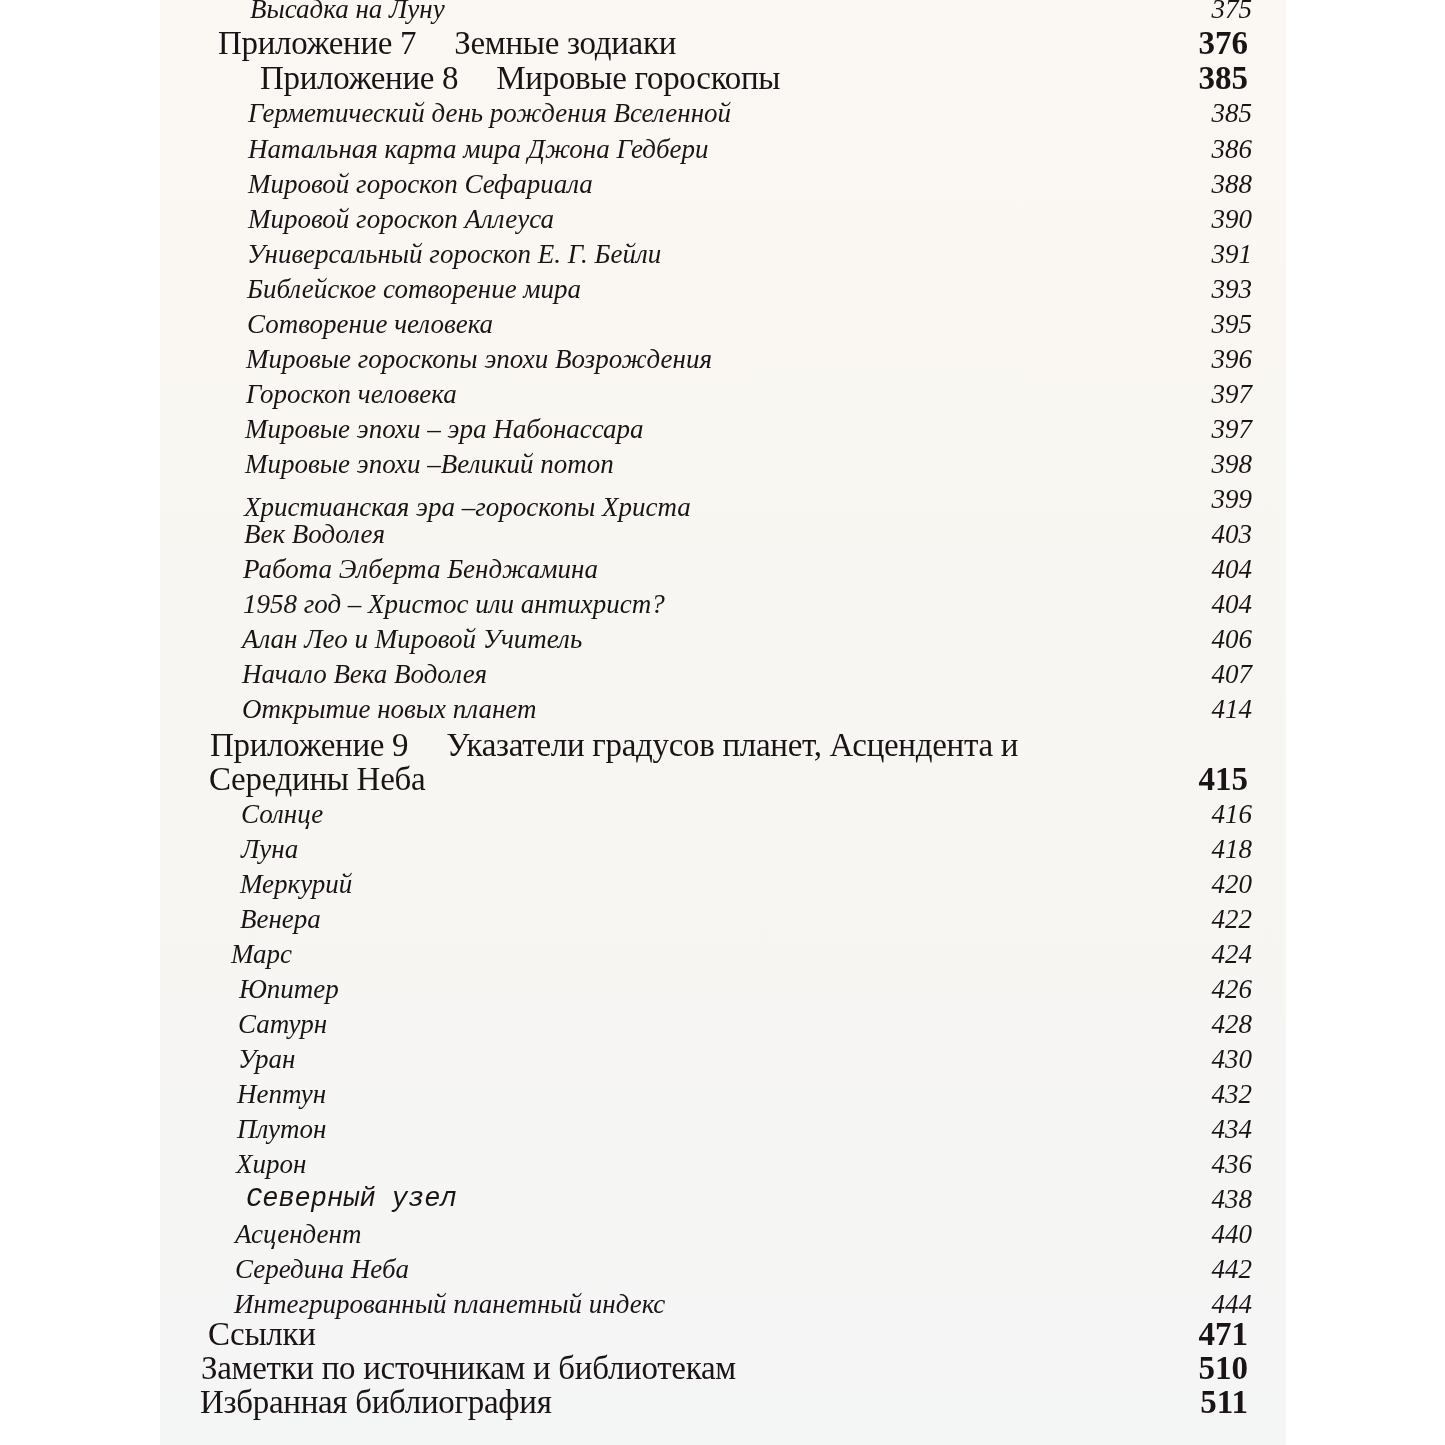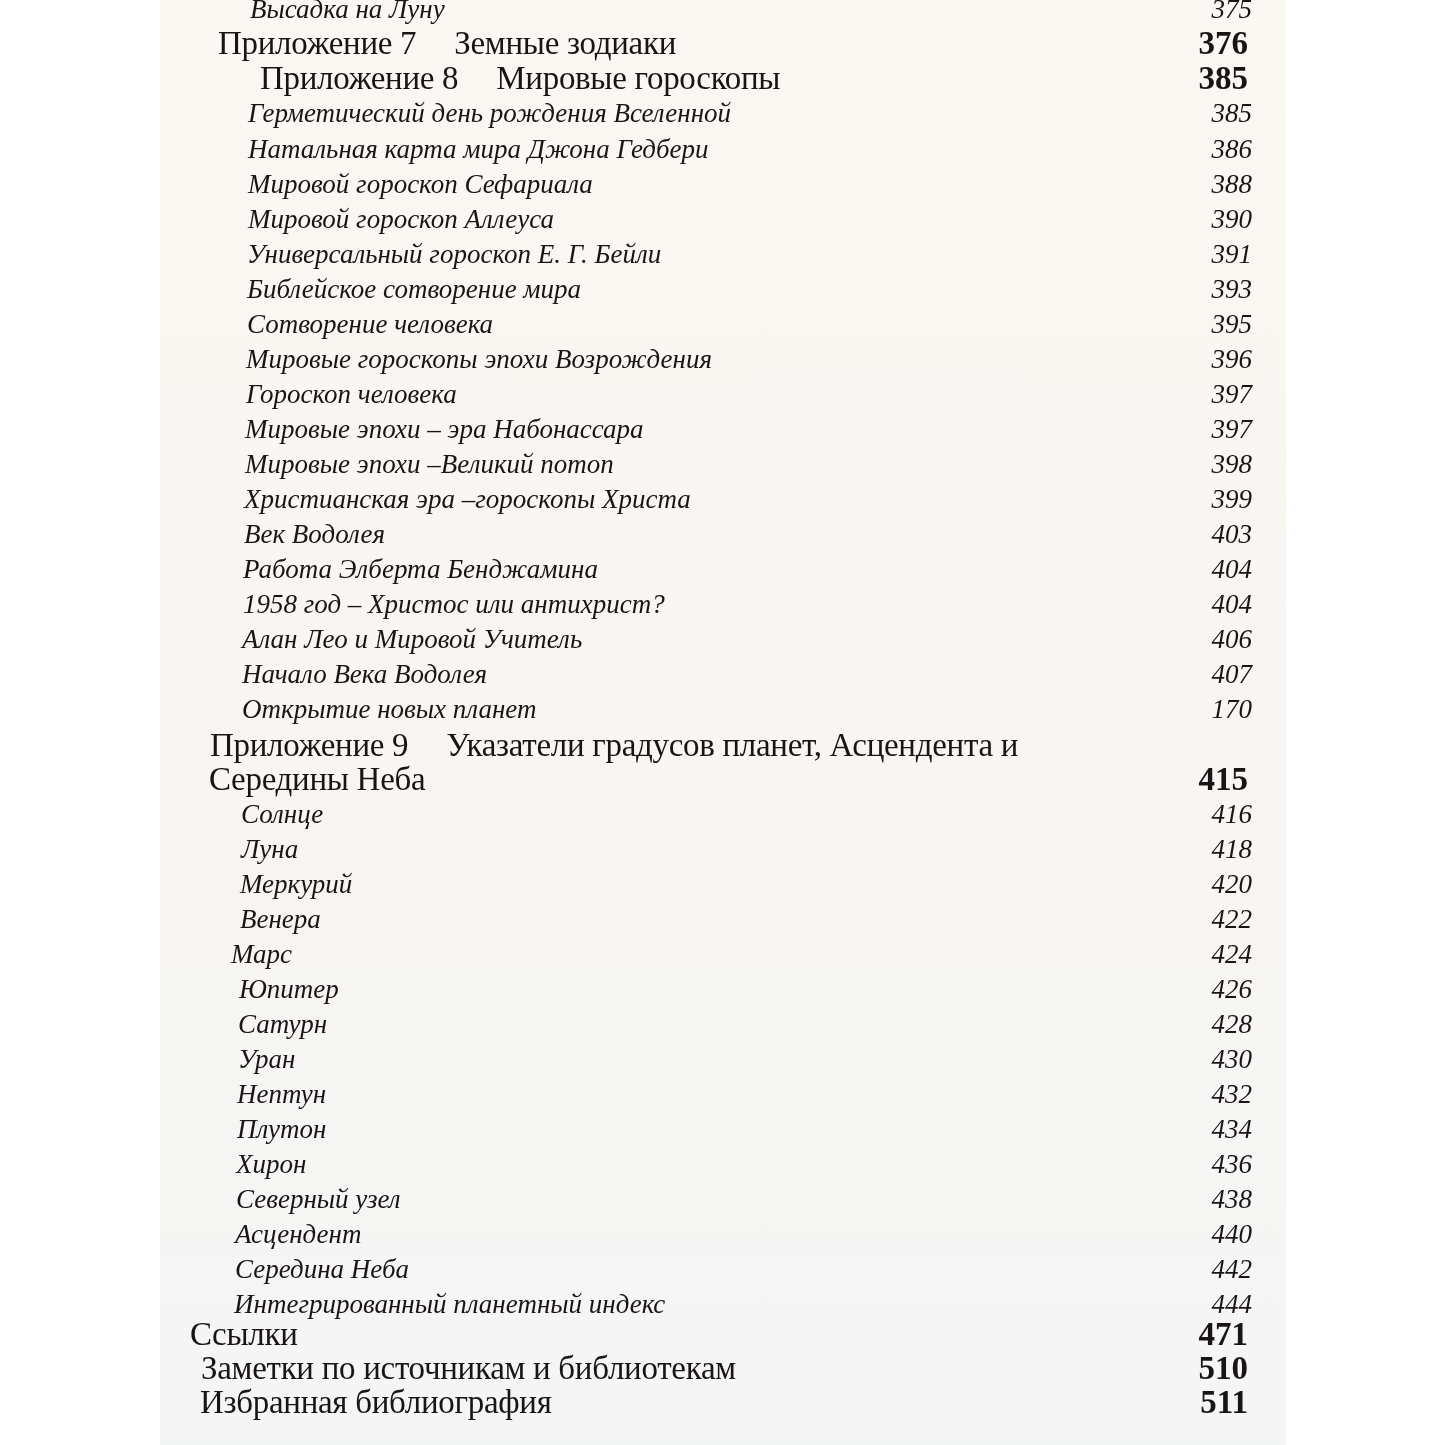--- a/index.html
+++ b/index.html
@@ -74,21 +74,21 @@
     </div>
     <div class="row sub" style="top: 414px;">
       <div class="title" style="left: 85px;"><span>Мировые эпохи – эра Набонассара</span></div>
       <div class="page-num">397</div>
     </div>
     <div class="row sub" style="top: 449px;">
       <div class="title" style="left: 85px;"><span>Мировые эпохи –Великий потоп</span></div>
       <div class="page-num">398</div>
     </div>
     <div class="row sub" style="top: 484px;">
-      <div class="title" style="left: 84px;"><span>Христианская эра –гороскопы Христа</span></div>
+      <div class="title" style="left: 84px; margin-top: 8px;"><span>Христианская эра –гороскопы Христа</span></div>
       <div class="page-num">399</div>
     </div>
     <div class="row sub" style="top: 519px;">
       <div class="title" style="left: 84px;"><span>Век Водолея</span></div>
       <div class="page-num">403</div>
     </div>
     <div class="row sub" style="top: 554px;">
       <div class="title" style="left: 83px;"><span>Работа Элберта Бенджамина</span></div>
       <div class="page-num">404</div>
     </div>
@@ -99,21 +99,21 @@
     <div class="row sub" style="top: 624px;">
       <div class="title" style="left: 82px;"><span>Алан Лео и Мировой Учитель</span></div>
       <div class="page-num">406</div>
     </div>
     <div class="row sub" style="top: 659px;">
       <div class="title" style="left: 82px;"><span>Начало Века Водолея</span></div>
       <div class="page-num">407</div>
     </div>
     <div class="row sub" style="top: 694px;">
       <div class="title" style="left: 82px;"><span>Открытие новых планет</span></div>
-      <div class="page-num">170</div>
+      <div class="page-num">414</div>
     </div>
     <div class="row main" style="top: 727px;">
       <div class="title" style="left: 50px;"><span class="app-label">Приложение 9</span><span class="app-gap"></span><span>Указатели градусов планет, Асцендента и</span></div>
     </div>
     <div class="row main" style="top: 761px;">
       <div class="title" style="left: 49px;"><span>Середины Неба</span></div>
       <div class="page-num">415</div>
     </div>
     <div class="row sub" style="top: 799px;">
       <div class="title" style="left: 81px;"><span>Солнце</span></div>
@@ -153,37 +153,37 @@
     </div>
     <div class="row sub" style="top: 1114px;">
       <div class="title" style="left: 77px;"><span>Плутон</span></div>
       <div class="page-num">434</div>
     </div>
     <div class="row sub" style="top: 1149px;">
       <div class="title" style="left: 76px;"><span>Хирон</span></div>
       <div class="page-num">436</div>
     </div>
     <div class="row sub" style="top: 1184px;">
-      <div class="title" style="left: 76px;"><span>Северный узел</span></div>
+      <div class="title" style="left: 86px; font-family: Liberation Mono, monospace;"><span>Северный узел</span></div>
       <div class="page-num">438</div>
     </div>
     <div class="row sub" style="top: 1219px;">
       <div class="title" style="left: 75px;"><span>Асцендент</span></div>
       <div class="page-num">440</div>
     </div>
     <div class="row sub" style="top: 1254px;">
       <div class="title" style="left: 75px;"><span>Середина Неба</span></div>
       <div class="page-num">442</div>
     </div>
     <div class="row sub" style="top: 1289px;">
       <div class="title" style="left: 74px;"><span>Интегрированный планетный индекс</span></div>
       <div class="page-num">444</div>
     </div>
     <div class="row main" style="top: 1316px;">
-      <div class="title" style="left: 30px;"><span>Ссылки</span></div>
+      <div class="title" style="left: 48px;"><span>Ссылки</span></div>
       <div class="page-num">471</div>
     </div>
     <div class="row main" style="top: 1350px;">
       <div class="title" style="left: 41px;"><span>Заметки по источникам и библиотекам</span></div>
       <div class="page-num">510</div>
     </div>
     <div class="row main" style="top: 1384px;">
       <div class="title" style="left: 40px;"><span>Избранная библиография</span></div>
       <div class="page-num">511</div>
     </div>

